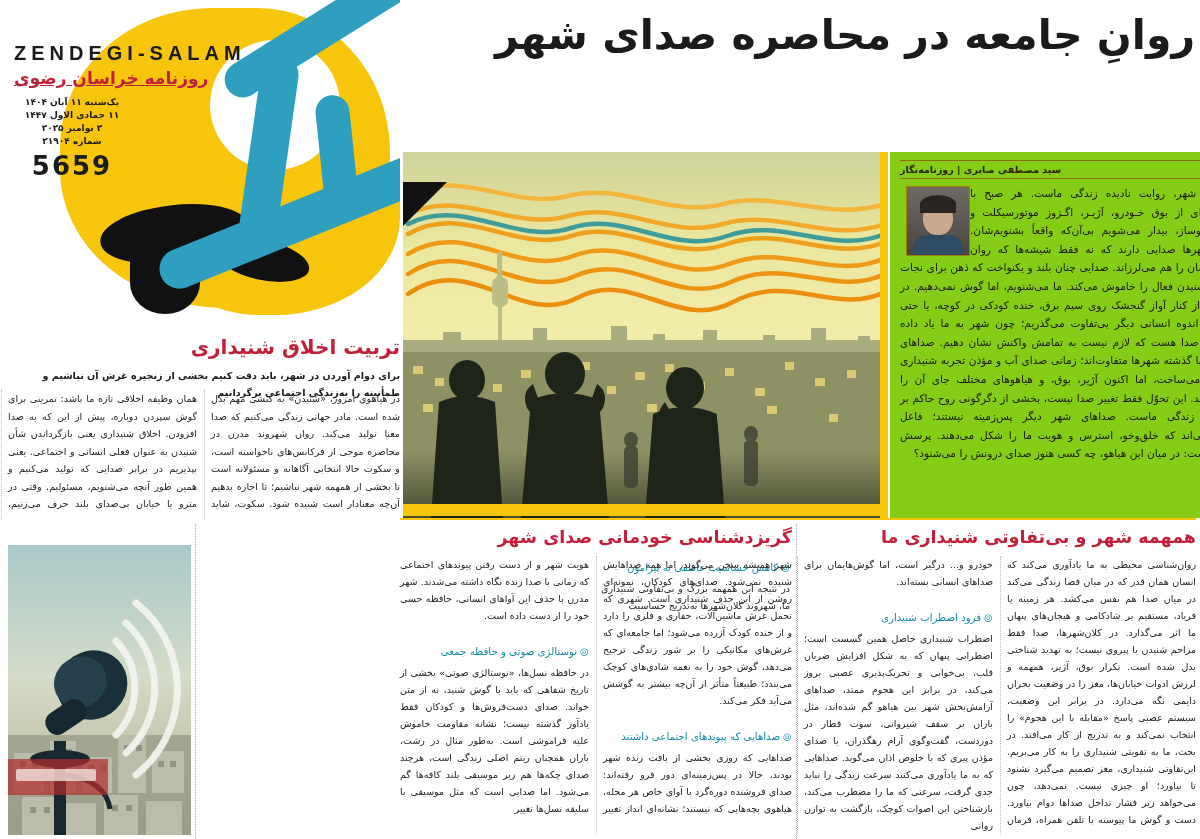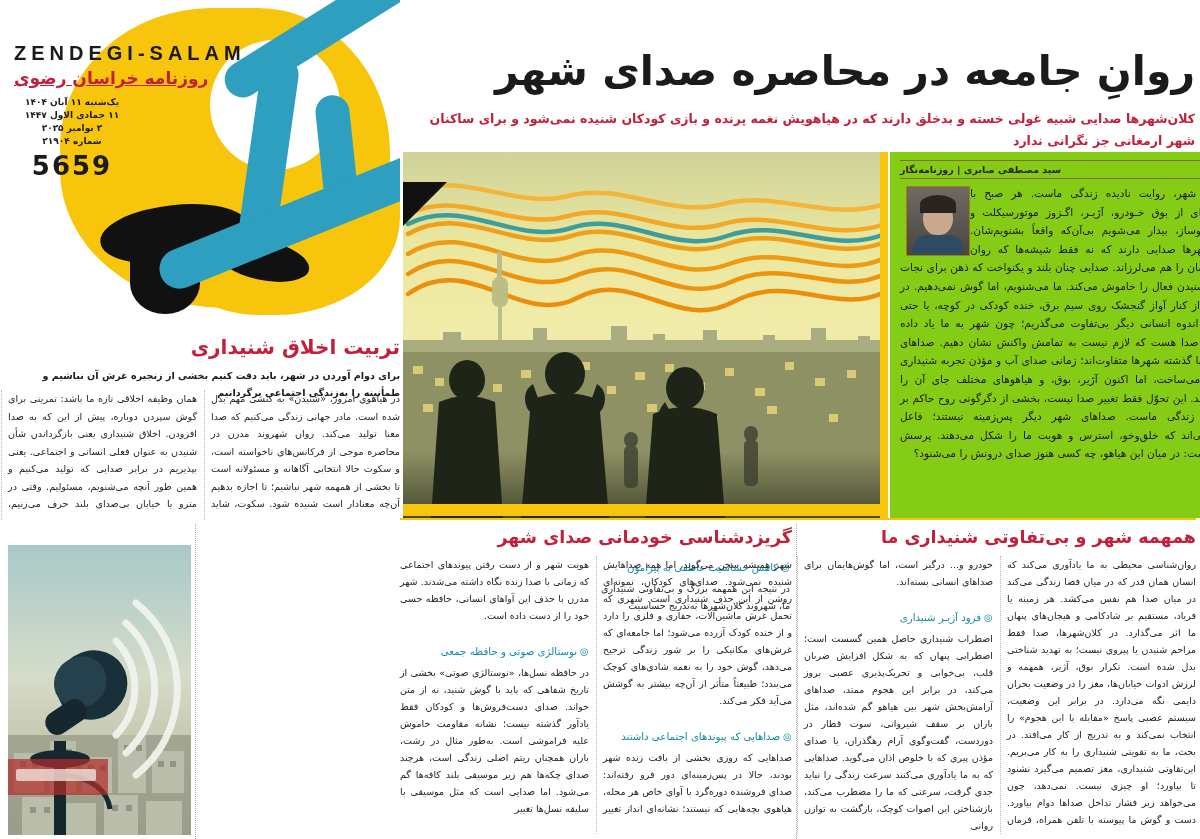--- a/index.html
+++ b/index.html
@@ -44,21 +44,21 @@
     text-decoration:underline;
   }
   .mast-dates{position:absolute;left:8px;top:96px;width:128px;text-align:center;}
   .mast-dates div{font-size:9px;color:#1b1b1b;line-height:13px;font-weight:bold;}
   .mast-issue{font-size:26px!important;font-weight:bold;letter-spacing:2px;line-height:30px!important;padding-top:3px;}
 
   
   .head-wrap{position:absolute;left:400px;top:8px;width:795px;text-align:right;}
   .head-title{
     font-size:41px;font-weight:bold;color:#1b1b1b;line-height:54px;
-    padding-left:6px;letter-spacing:-1px;margin-top:36px;
+    padding-left:6px;letter-spacing:-1px;
   }
   .head-deck{
     margin-top:10px;font-size:12.5px;line-height:22px;color:#C2203A;font-weight:bold;
     padding-left:10px;
   }
 
   
   .hero{
     position:absolute;left:403px;top:152px;width:485px;height:366px;overflow:hidden;
     background:linear-gradient(#d9d98a 0%,#e8e39a 22%,#efe7a3 42%,#cfcf93 62%,#6e7550 86%,#4a5038 100%);
@@ -146,21 +146,20 @@
       <div>یک‌شنبه ۱۱ آبان ۱۴۰۴</div>
       <div>۱۱ جمادی الاول ۱۴۴۷</div>
       <div>۲ نوامبر ۲۰۲۵</div>
       <div>شماره ۲۱۹۰۴</div>
       <div class="mast-issue">5659</div>
     </div>
   </div>
 
   <div class="head-wrap">
     <div class="head-title">روانِ جامعه در محاصره صدای شهر</div>
-    <div class="head-deck">کلان‌شهرها صدایی شبیه غولی خسته و بدخلق دارند که در هیاهویش نغمه پرنده و بازی کودکان شنیده نمی‌شود و برای ساکنان شهر ارمغانی جز نگرانی ندارد</div>
   </div>
 
   <div class="hero">
     <svg width="485" height="366" viewBox="0 0 485 366">
       <defs>
         <linearGradient id="sky" x1="0" y1="0" x2="0" y2="1">
           <stop offset="0" stop-color="#cfd39a"></stop>
             <stop offset="0.25" stop-color="#eae79e"></stop>
           <stop offset="0.5" stop-color="#f2ecaa"></stop>
             <stop offset="0.72" stop-color="#d6d495"></stop>
@@ -340,21 +339,21 @@
 
   <div class="bot">
     <div class="topline"></div>
     <div class="vdiv"></div>
 
     <div class="bot-sec right">
       <div class="bot-title">همهمه شهر و بی‌تفاوتی شنیداری ما</div>
       <div class="bot-cols">
         <span>روان‌شناسی محیطی به ما یادآوری می‌کند که انسان همان قدر که در میان فضا زندگی می‌کند در میان صدا هم نفس می‌کشد. هر زمینه یا فریاد، مستقیم بر شادکامی و هیجان‌های پنهان ما اثر می‌گذارد. در کلان‌شهرها، صدا فقط مزاحم شنیدن یا پیروی نیست؛ به تهدید شناختی بدل شده است. تکرار بوق، آژیر، همهمه و لرزش ادوات خیابان‌ها، مغز را در وضعیت بحران دایمی نگه می‌دارد. در برابر این وضعیت، سیستم عصبی پاسخ «مقابله با این هجوم» را انتخاب نمی‌کند و به تدریج از کار می‌افتد. در بحث، ما به تقویتی شنیداری را به کار می‌بریم. این‌تقاوتی شنیداری، مغز تصمیم می‌گیرد نشنود تا بیاورد؛ او چیزی نیست.</span>
         <span>نمی‌دهد، چون می‌خواهد زیر فشار تداخل صداها دوام بیاورد. دست و گوش ما پیوسته با تلفن همراه، فرمان خودرو و... درگیر است، اما گوش‌هایمان برای صداهای انسانی بسته‌اند.</span>
-        <span class="sub"><span class="bul">◎</span><span>فرود آژیـر شنیداری</span></span>
+        <span class="sub"><span class="bul">◎</span><span>فرود اضطراب شنیداری</span></span>
         <span>اضطراب شنیداری حاصل همین گسست است؛ اضطرابی پنهان که به شکل افزایش ضربان قلب، بی‌خوابی و تحریک‌پذیری عصبی بروز می‌کند، در برابر این هجوم ممتد، صداهای آرامش‌بخش شهر بین هیاهو گم شده‌اند، مثل باران بر سقف شیروانی، سوت قطار در دوردست، گفت‌وگوی آرام رهگذران، یا صدای مؤذن پیری که با خلوص اذان می‌گوید. صداهایی که به ما یادآوری می‌کنند سرعت زندگی را نباید جدی گرفت، سرعتی که ما را مضطرب می‌کند، بازشناختن این اصوات کوچک، بازگشت به توازن روانی</span>
         <span class="sub"><span class="bul">◎</span><span>کاهش حساسیت عاطفی به پیرامون</span></span>
         <span>در نتیجه این همهمه بزرگ و بی‌تفاوتی شنیداری ما، شهروند کلان‌شهرها به‌تدریج حساسیت</span>
       </div>
     </div>
 
     <div class="bot-sec left">
       <div class="bot-title">گریزد‌شناسی خودمانی صدای شهر</div>
       <div class="bot-cols">
         <span>شهر همیشه سخن می‌گوید، اما همه صداهایش شنیده نمی‌شود. صدای‌های کودکان، نمونه‌ای روشن از این حذف شنیداری است. شهری که تحمل غرش ماشین‌آلات، حفاری و فلزی را دارد و از خنده کودک آزرده می‌شود؛ اما جامعه‌ای که غرش‌های مکانیکی را بر شور زندگی ترجیح می‌دهد، گوش خود را به نغمه شادی‌های کوچک می‌بندد؛ طبیعتاً متأثر از آن‌چه بیشتر به گوشش می‌آید فکر می‌کند.</span>

